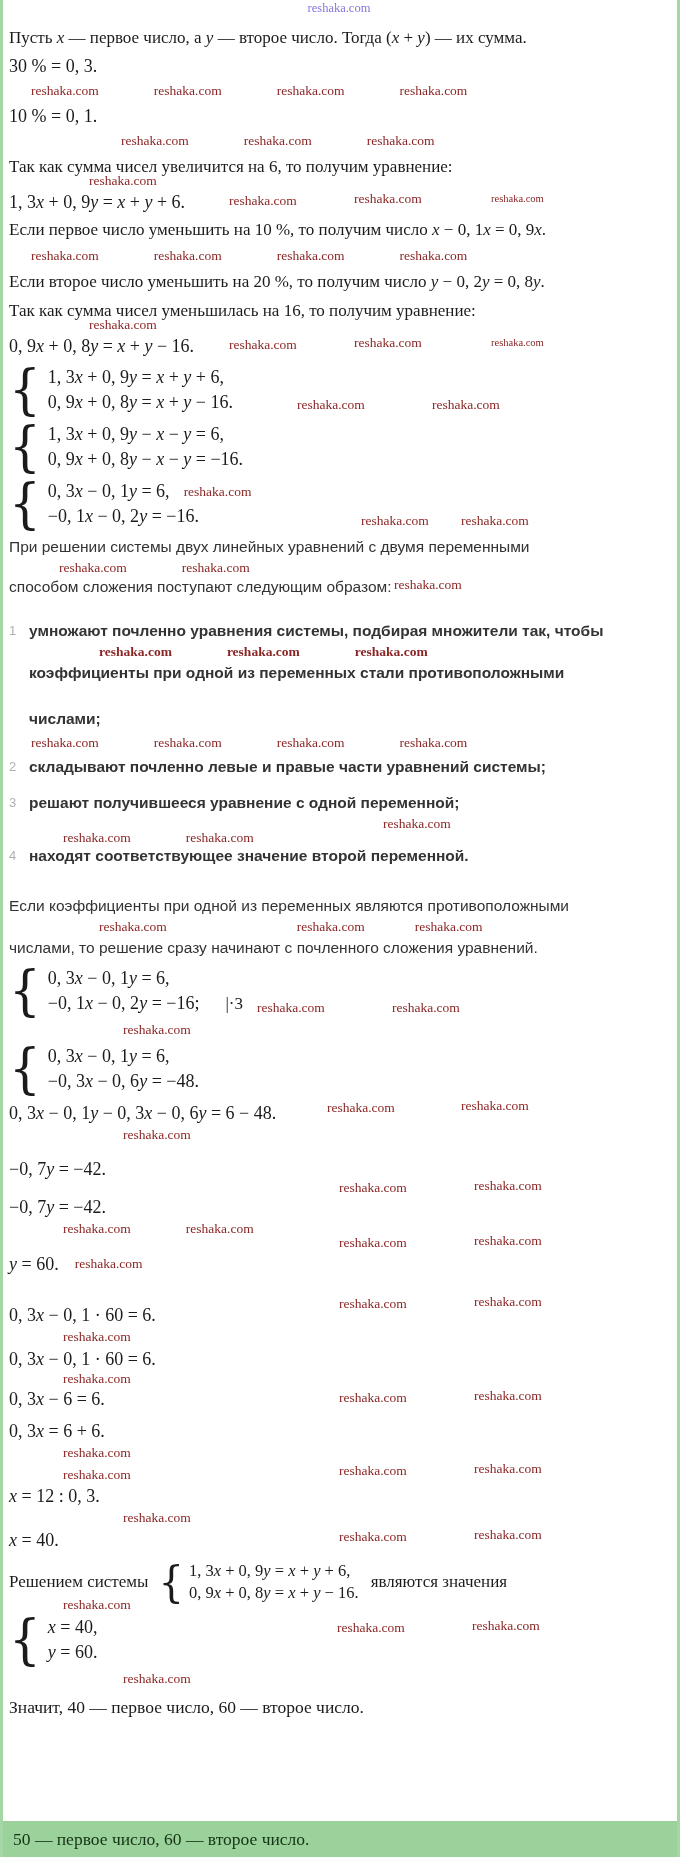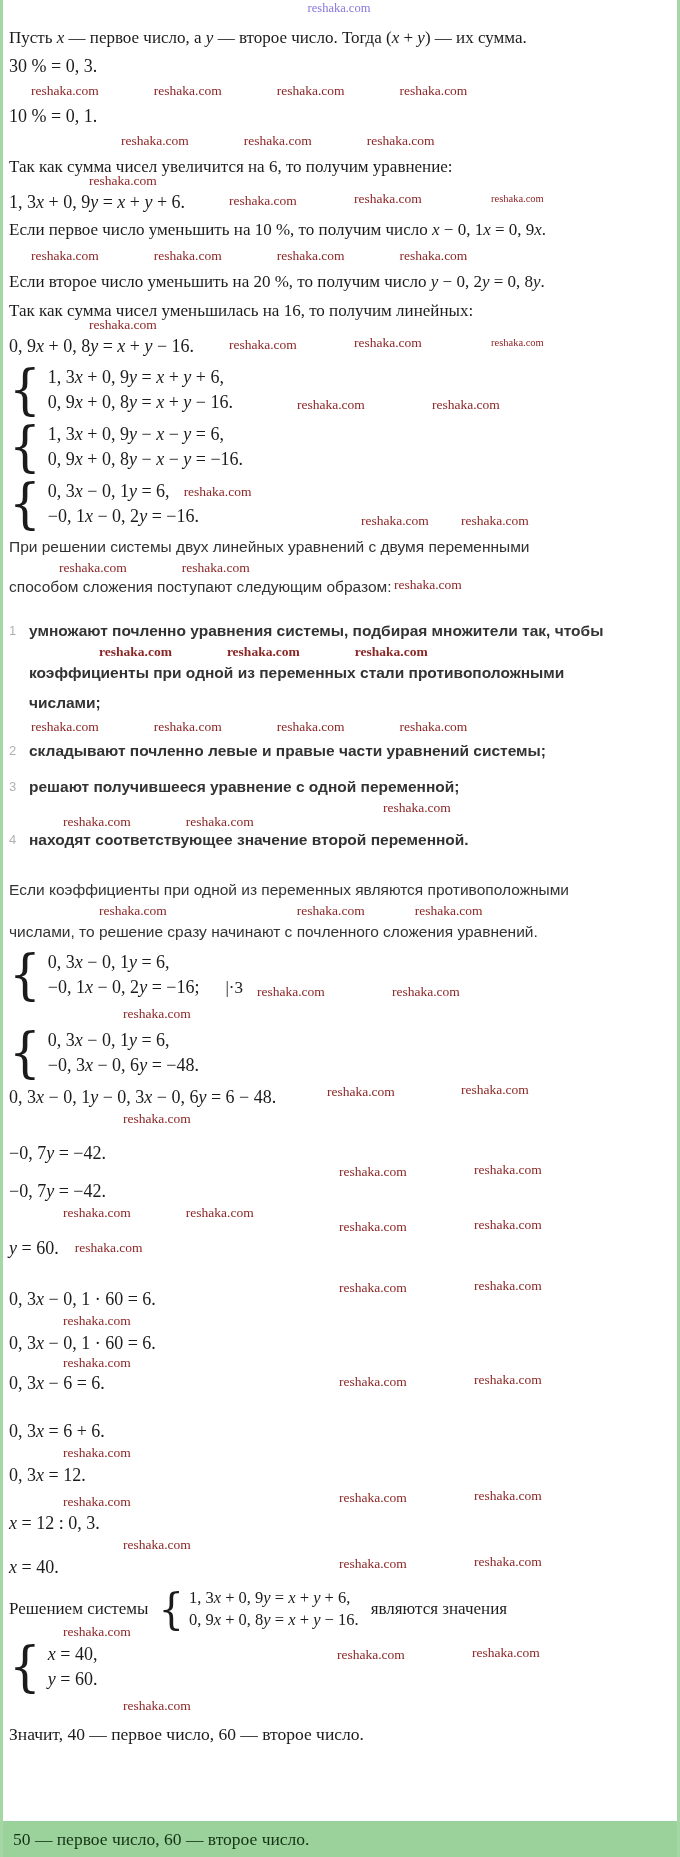--- a/index.html
+++ b/index.html
@@ -82,21 +82,21 @@
 
   <div class="wm-row" style="padding-left:22px;gap:55px">
     <span class="wm">reshaka.com</span>
     <span class="wm">reshaka.com</span>
     <span class="wm">reshaka.com</span>
     <span class="wm">reshaka.com</span>
   </div>
 
   <p class="para">Если второе число уменьшить на 20 %, то получим число <i>y</i> − 0, 2<i>y</i> = 0, 8<i>y</i>.</p>
 
-  <p class="para">Так как сумма чисел уменьшилась на 16, то получим линейных:</p>
+  <p class="para">Так как сумма чисел уменьшилась на 16, то получим уравнение:</p>
 
   <div class="eq" style="margin-top:10px">
     <span>0, 9<i>x</i> + 0, 8<i>y</i> = <i>x</i> + <i>y</i> − 16.</span>
     <span class="wm aw" style="left:80px;top:-16px">reshaka.com</span>
     <span class="wm aw" style="left:220px;top:4px">reshaka.com</span>
     <span class="wm aw" style="left:345px;top:2px">reshaka.com</span>
     <span class="wm wm-sm aw" style="left:482px;top:4px">reshaka.com</span>
   </div>
 
   <div class="system">
@@ -157,21 +157,21 @@
   <div class="list-item">
     <div class="list-num">1</div>
     <div class="list-body sans">
       <div>умножают почленно уравнения системы, подбирая множители так, чтобы</div>
       <div class="wm-row" style="padding-left:70px;gap:55px">
         <span class="wm">reshaka.com</span>
         <span class="wm">reshaka.com</span>
         <span class="wm">reshaka.com</span>
       </div>
       <div>коэффициенты при одной из переменных стали противоположными</div>
-      <div style="margin-top:8px">числами;</div>
+      <div style="margin-top:24px">числами;</div>
     </div>
   </div>
 
   <div class="wm-row" style="padding-left:22px;gap:55px">
     <span class="wm">reshaka.com</span>
     <span class="wm">reshaka.com</span>
     <span class="wm">reshaka.com</span>
     <span class="wm">reshaka.com</span>
   </div>
 
@@ -296,31 +296,28 @@
   <div class="wm-row thin" style="padding-left:54px;margin:-2px 0">
     <span class="wm">reshaka.com</span>
   </div>
 
   <div class="eq">
     <span>0, 3<i>x</i> − 6 = 6.</span>
     <span class="wm aw" style="left:330px;top:4px">reshaka.com</span>
     <span class="wm aw" style="left:465px;top:2px">reshaka.com</span>
   </div>
 
-  <div class="eq" style="margin-top:24px">
+  <div class="eq" style="margin-top:8px">
     <span>0, 3<i>x</i> = 6 + 6.</span>
   </div>
 
   <div class="wm-row thin" style="padding-left:54px">
     <span class="wm">reshaka.com</span>
   </div>
 
-  <div class="eq">
-    <span>0, 3<i>x</i> = 12.</span>
-  </div>
 
   <div class="eq" style="margin-top:24px">
     <span><i>x</i> = 12 : 0, 3.</span>
     <span class="wm aw" style="left:54px;top:-16px">reshaka.com</span>
     <span class="wm aw" style="left:330px;top:-20px">reshaka.com</span>
     <span class="wm aw" style="left:465px;top:-22px">reshaka.com</span>
   </div>
 
   <div class="wm-row thin" style="padding-left:114px">
     <span class="wm">reshaka.com</span>

